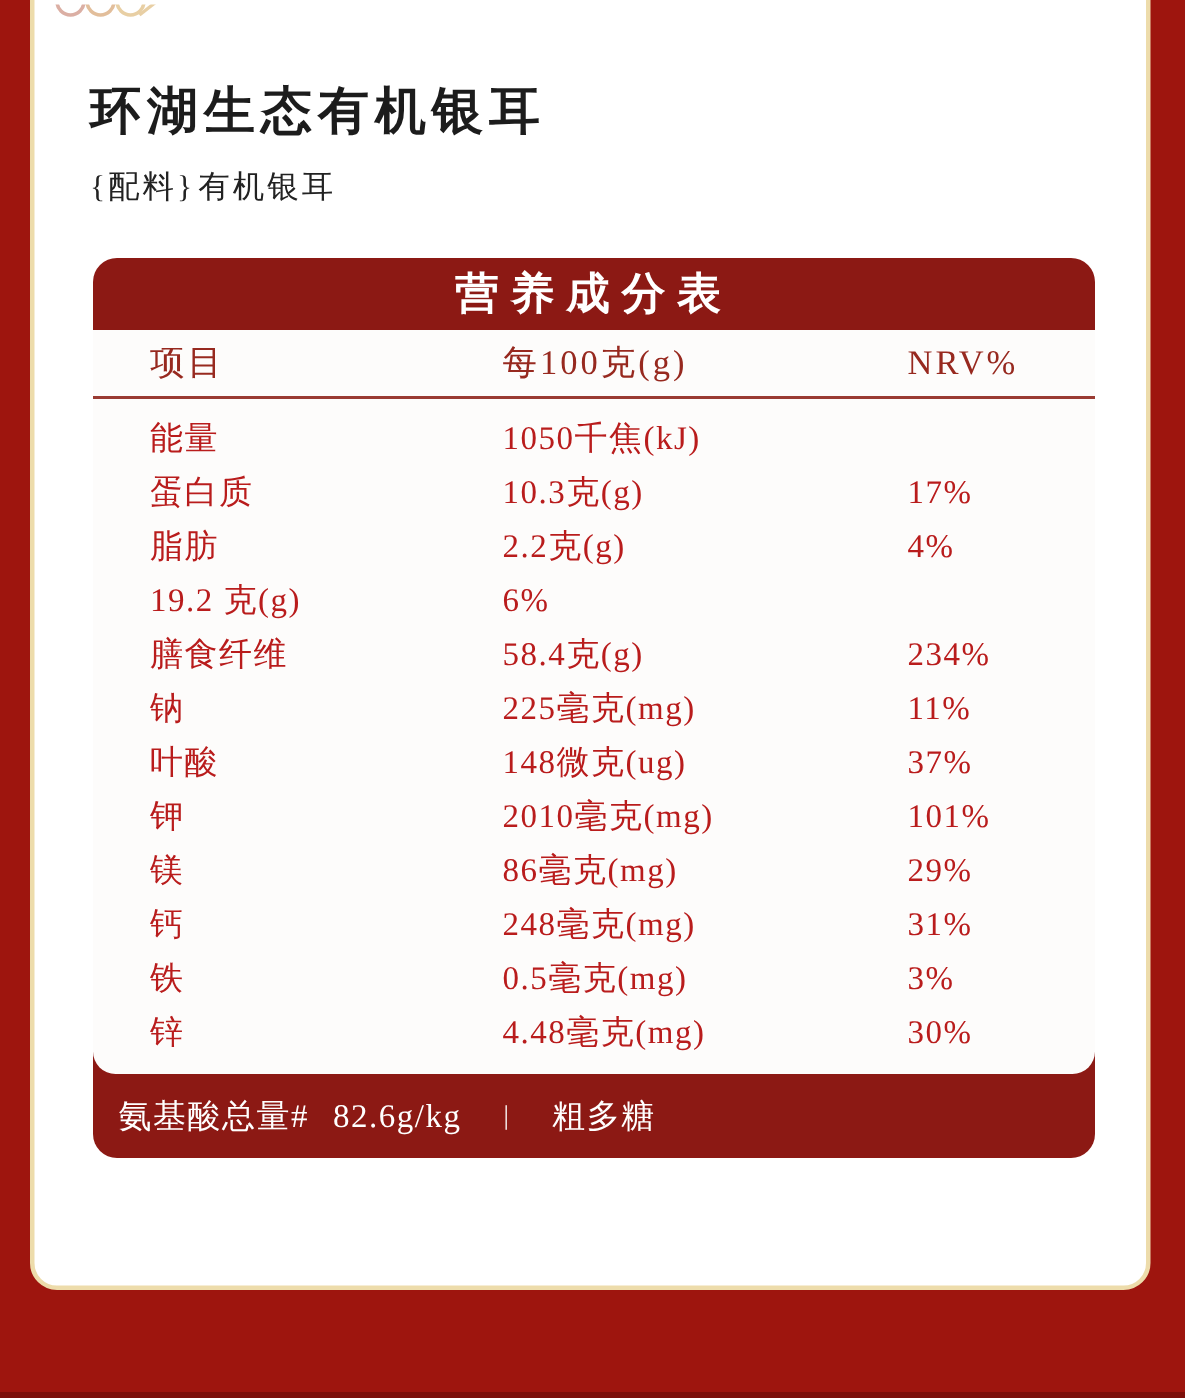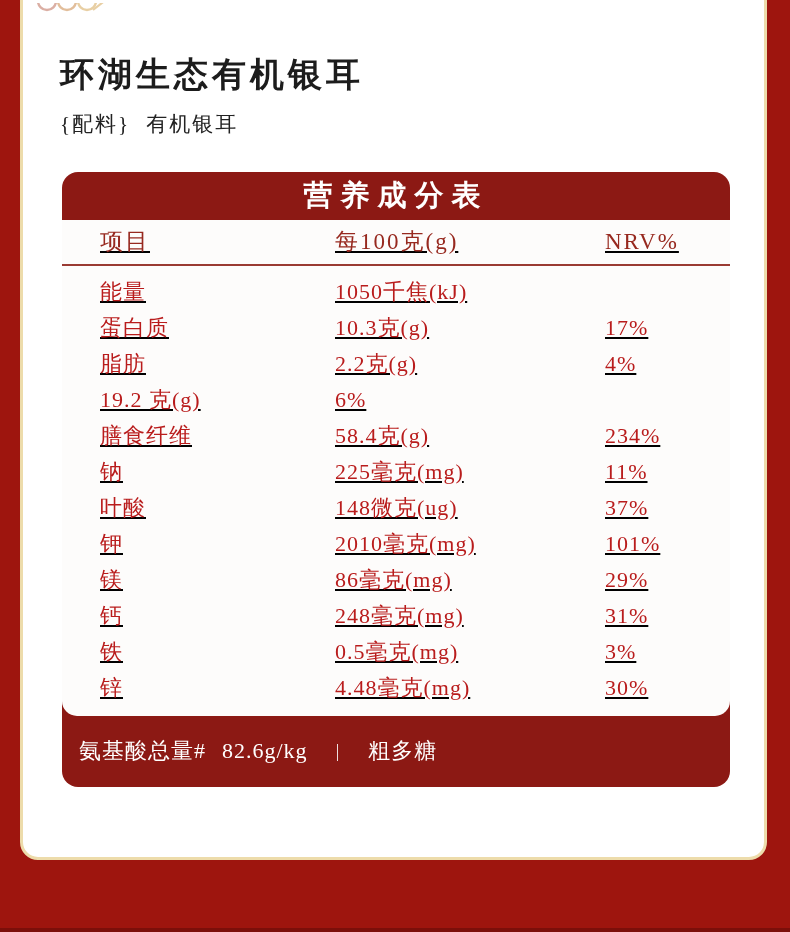--- a/index.html
+++ b/index.html
@@ -32,21 +32,21 @@
     letter-spacing: 4px;
     color: #1C1C1C;
     line-height: 1.2;
   }
   .subtitle {
     margin: 14px 0 0 37px;
     font-size: 21px;
     letter-spacing: 2px;
     color: #222222;
   }
-  .subtitle .ing-value { margin-left: 16px; }
+  .subtitle .ing-value { margin-left: 2px; }
   .nutri-table {
     width: 668px;
     margin: 34px 0 0 39px;
     background: #8C1914;
     border-radius: 16px;
     overflow: hidden;
   }
   .nutri-header {
     height: 48px;
     display: flex;
@@ -54,21 +54,20 @@
     justify-content: center;
     color: #FFFFFF;
     font-size: 29px;
     font-weight: bold;
     letter-spacing: 8px;
   }
   .nutri-body {
     background: #FDFCFB;
     border-radius: 0 0 15px 15px;
     padding-bottom: 10px;
-    text-decoration: underline;
   }
   .cols-row {
     display: grid;
     grid-template-columns: 235px 270px 1fr;
     padding-left: 38px;
     height: 46px;
     align-items: center;
     color: #97291F;
     font-size: 23px;
     letter-spacing: 2px;
@@ -79,21 +78,21 @@
     display: grid;
     grid-template-columns: 235px 270px 1fr;
     padding-left: 38px;
     height: 36px;
     align-items: center;
     font-size: 22px;
     letter-spacing: 1px;
     color: #b91c1c;
   }
   .nutri-footer {
-    height: 71px;
+    height: 56px;
     display: flex;
     align-items: center;
     padding-left: 17px;
     color: #FFFFFF;
     font-size: 22px;
     letter-spacing: 1px;
     white-space: nowrap;
   }
   .nutri-footer .fv { margin-left: 16px; }
   .nutri-footer .divider { margin: 0 28px; font-size: 18px; opacity: 0.95; }

